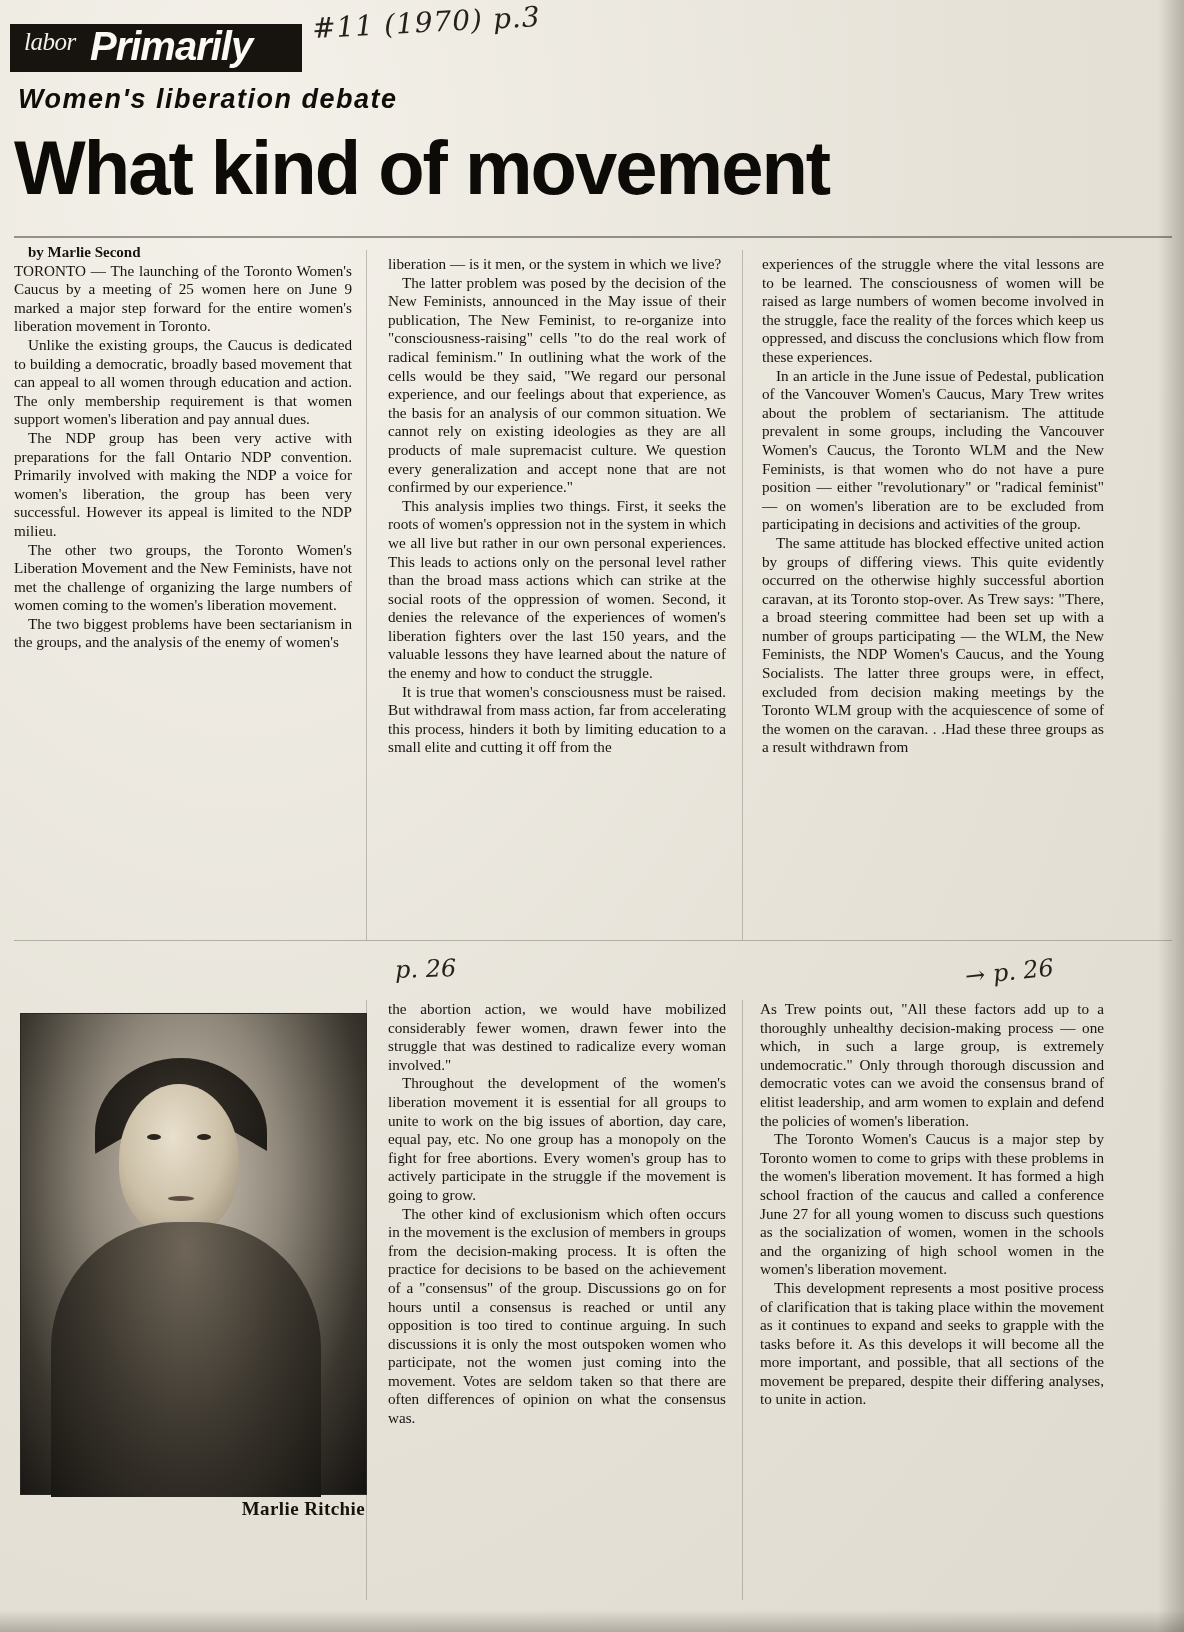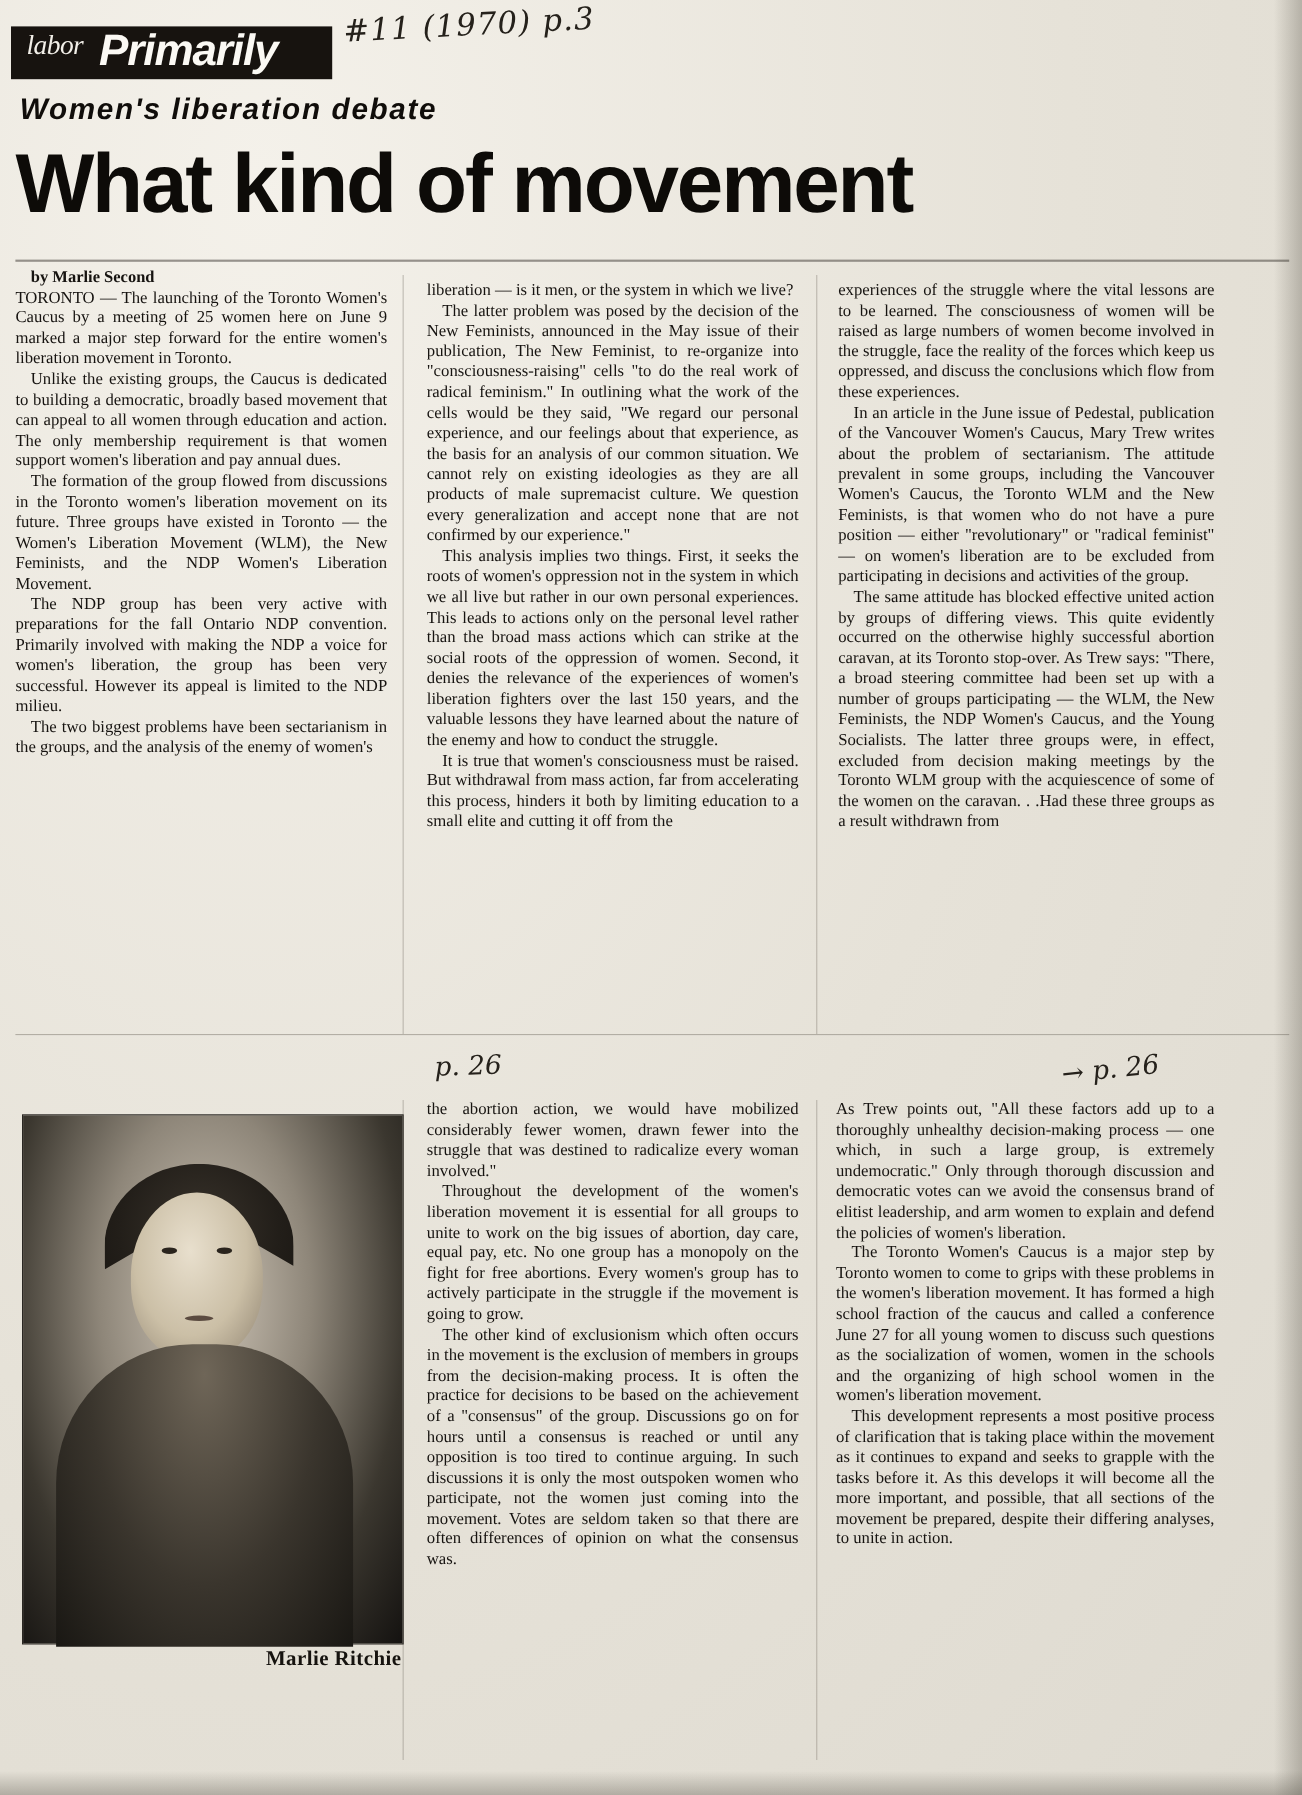--- a/index.html
+++ b/index.html
@@ -146,22 +146,22 @@
   <div class="rule"></div>
 
   <div class="vrule" id="v1"></div>
   <div class="vrule" id="v2"></div>
 
   <div class="col" id="c1">
     <p class="byline">by Marlie Second</p>
     <div>
         <p class="first">TORONTO — The launching of the Toronto Women's Caucus by a meeting of 25 women here on June 9 marked a major step forward for the entire women's liberation movement in Toronto.</p>
         <p>Unlike the existing groups, the Caucus is dedicated to building a democratic, broadly based movement that can appeal to all women through education and action. The only membership requirement is that women support women's liberation and pay annual dues.</p>
-        <p>The formation of the group flowed from discussions in the Toronto women's liberation movement on its future. Three groups have existed in Toronto — the Women's Liberation Movement (WLM), the New Feminists, and the NDP Women's Liberation Movement.</p>
         <p>The NDP group has been very active with preparations for the fall Ontario NDP convention. Primarily involved with making the NDP a voice for women's liberation, the group has been very successful. However its appeal is limited to the NDP milieu.</p>
+        <p>The other two groups, the Toronto Women's Liberation Movement and the New Feminists, have not met the challenge of organizing the large numbers of women coming to the women's liberation movement.</p>
         <p>The two biggest problems have been sectarianism in the groups, and the analysis of the enemy of women's</p>
       </div>
   </div>
   <div class="col" id="c2">
     <div>
         <p class="first">liberation — is it men, or the system in which we live?</p>
         <p>The latter problem was posed by the decision of the New Feminists, announced in the May issue of their publication, The New Feminist, to re-organize into "consciousness-raising" cells "to do the real work of radical feminism." In outlining what the work of the cells would be they said, "We regard our personal experience, and our feelings about that experience, as the basis for an analysis of our common situation. We cannot rely on existing ideologies as they are all products of male supremacist culture. We question every generalization and accept none that are not confirmed by our experience."</p>
         <p>This analysis implies two things. First, it seeks the roots of women's oppression not in the system in which we all live but rather in our own personal experiences. This leads to actions only on the personal level rather than the broad mass actions which can strike at the social roots of the oppression of women. Second, it denies the relevance of the experiences of women's liberation fighters over the last 150 years, and the valuable lessons they have learned about the nature of the enemy and how to conduct the struggle.</p>
         <p>It is true that women's consciousness must be raised. But withdrawal from mass action, far from accelerating this process, hinders it both by limiting education to a small elite and cutting it off from the</p>
       </div>

